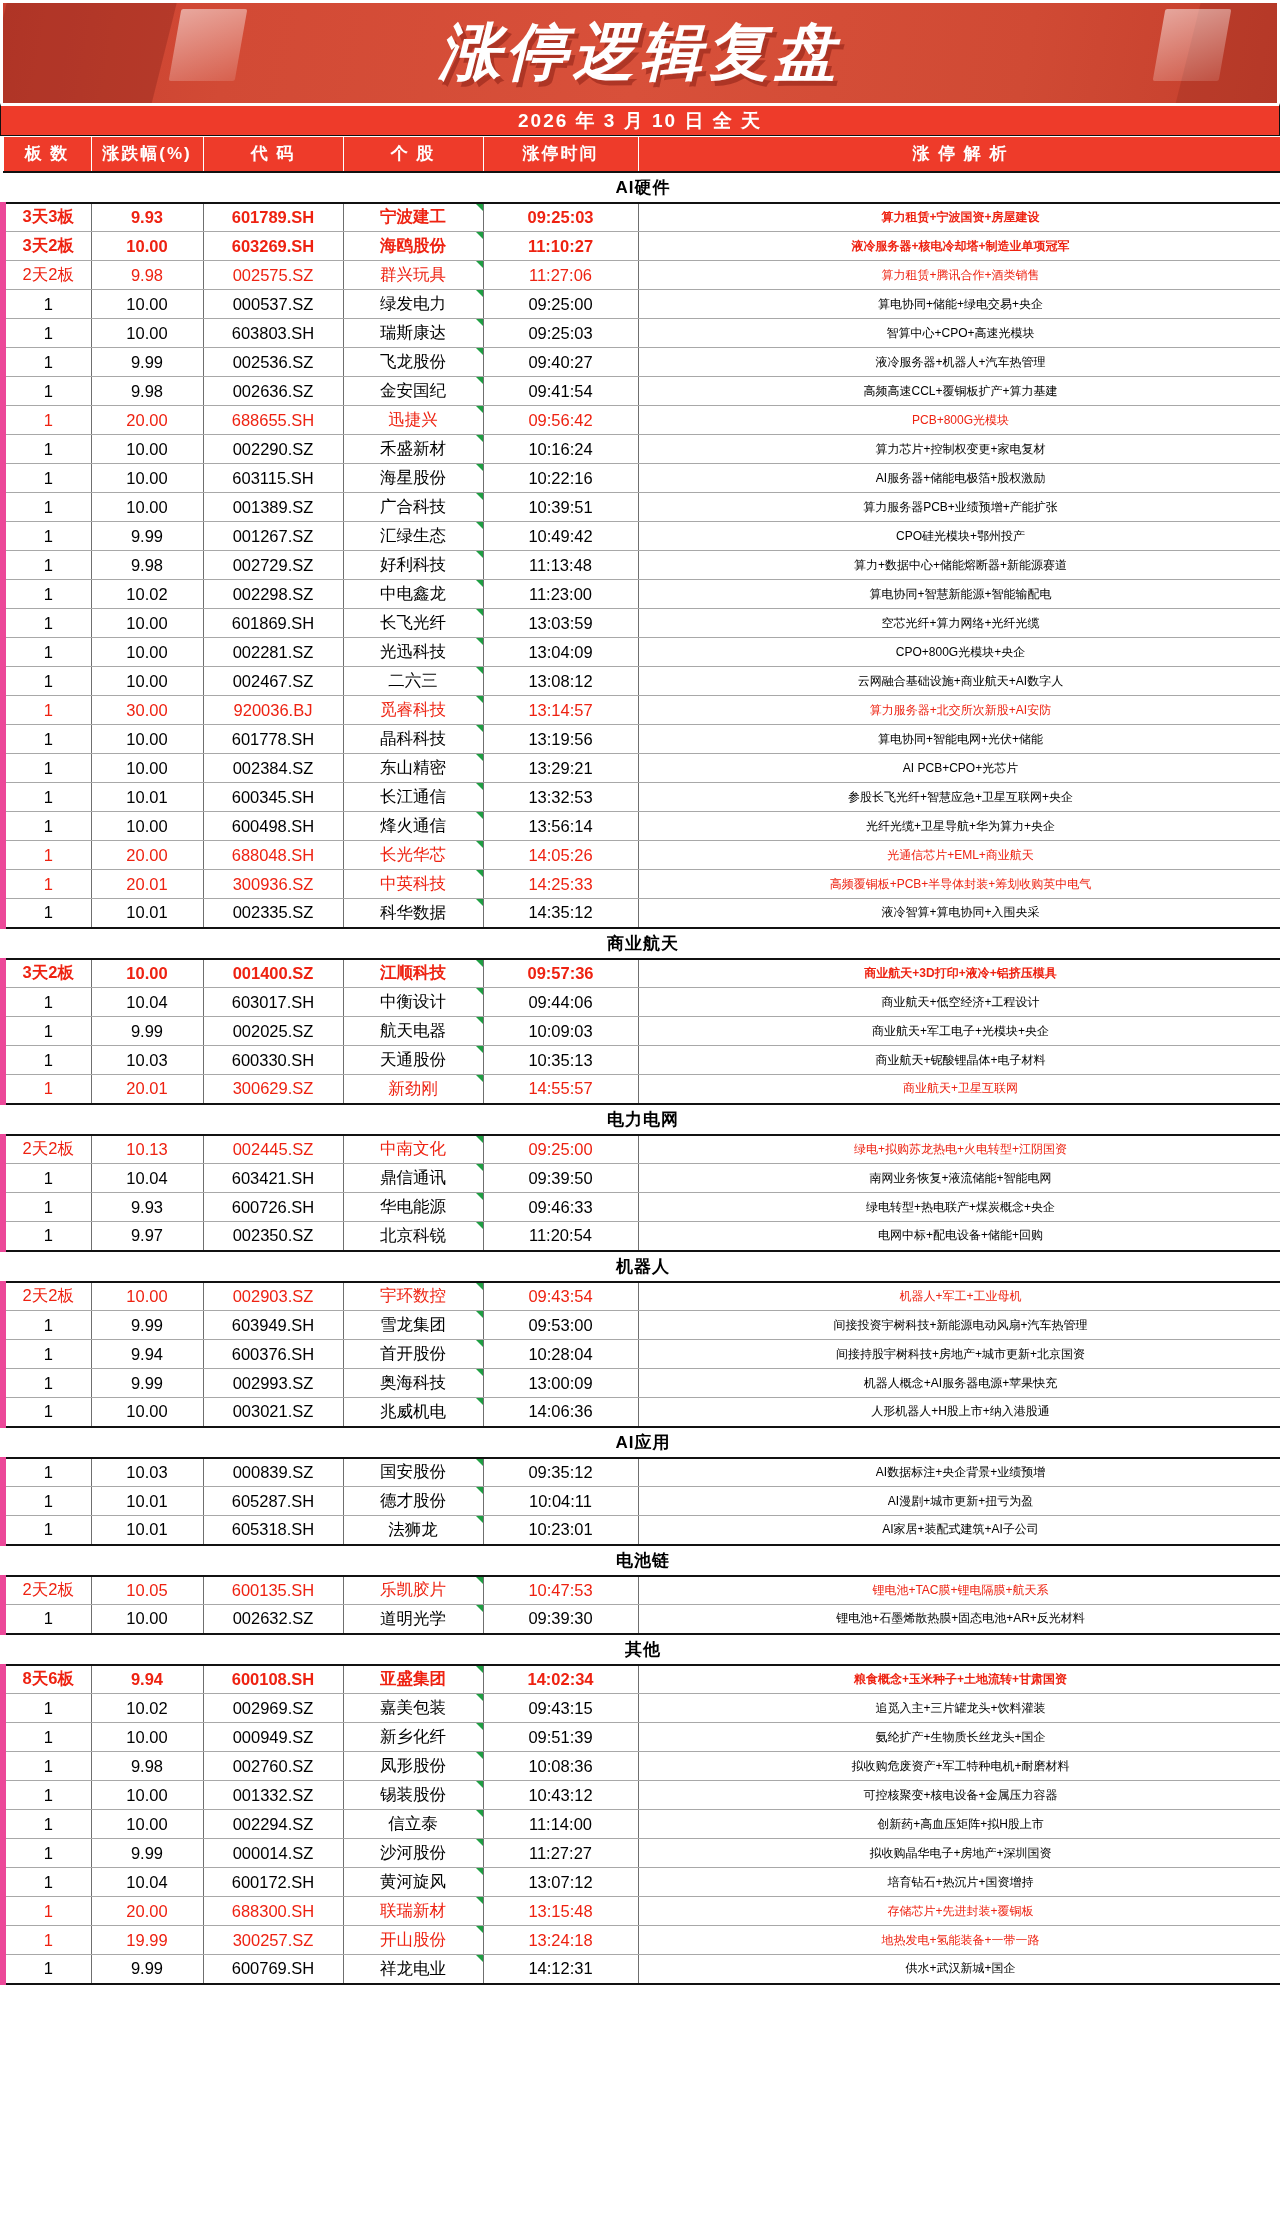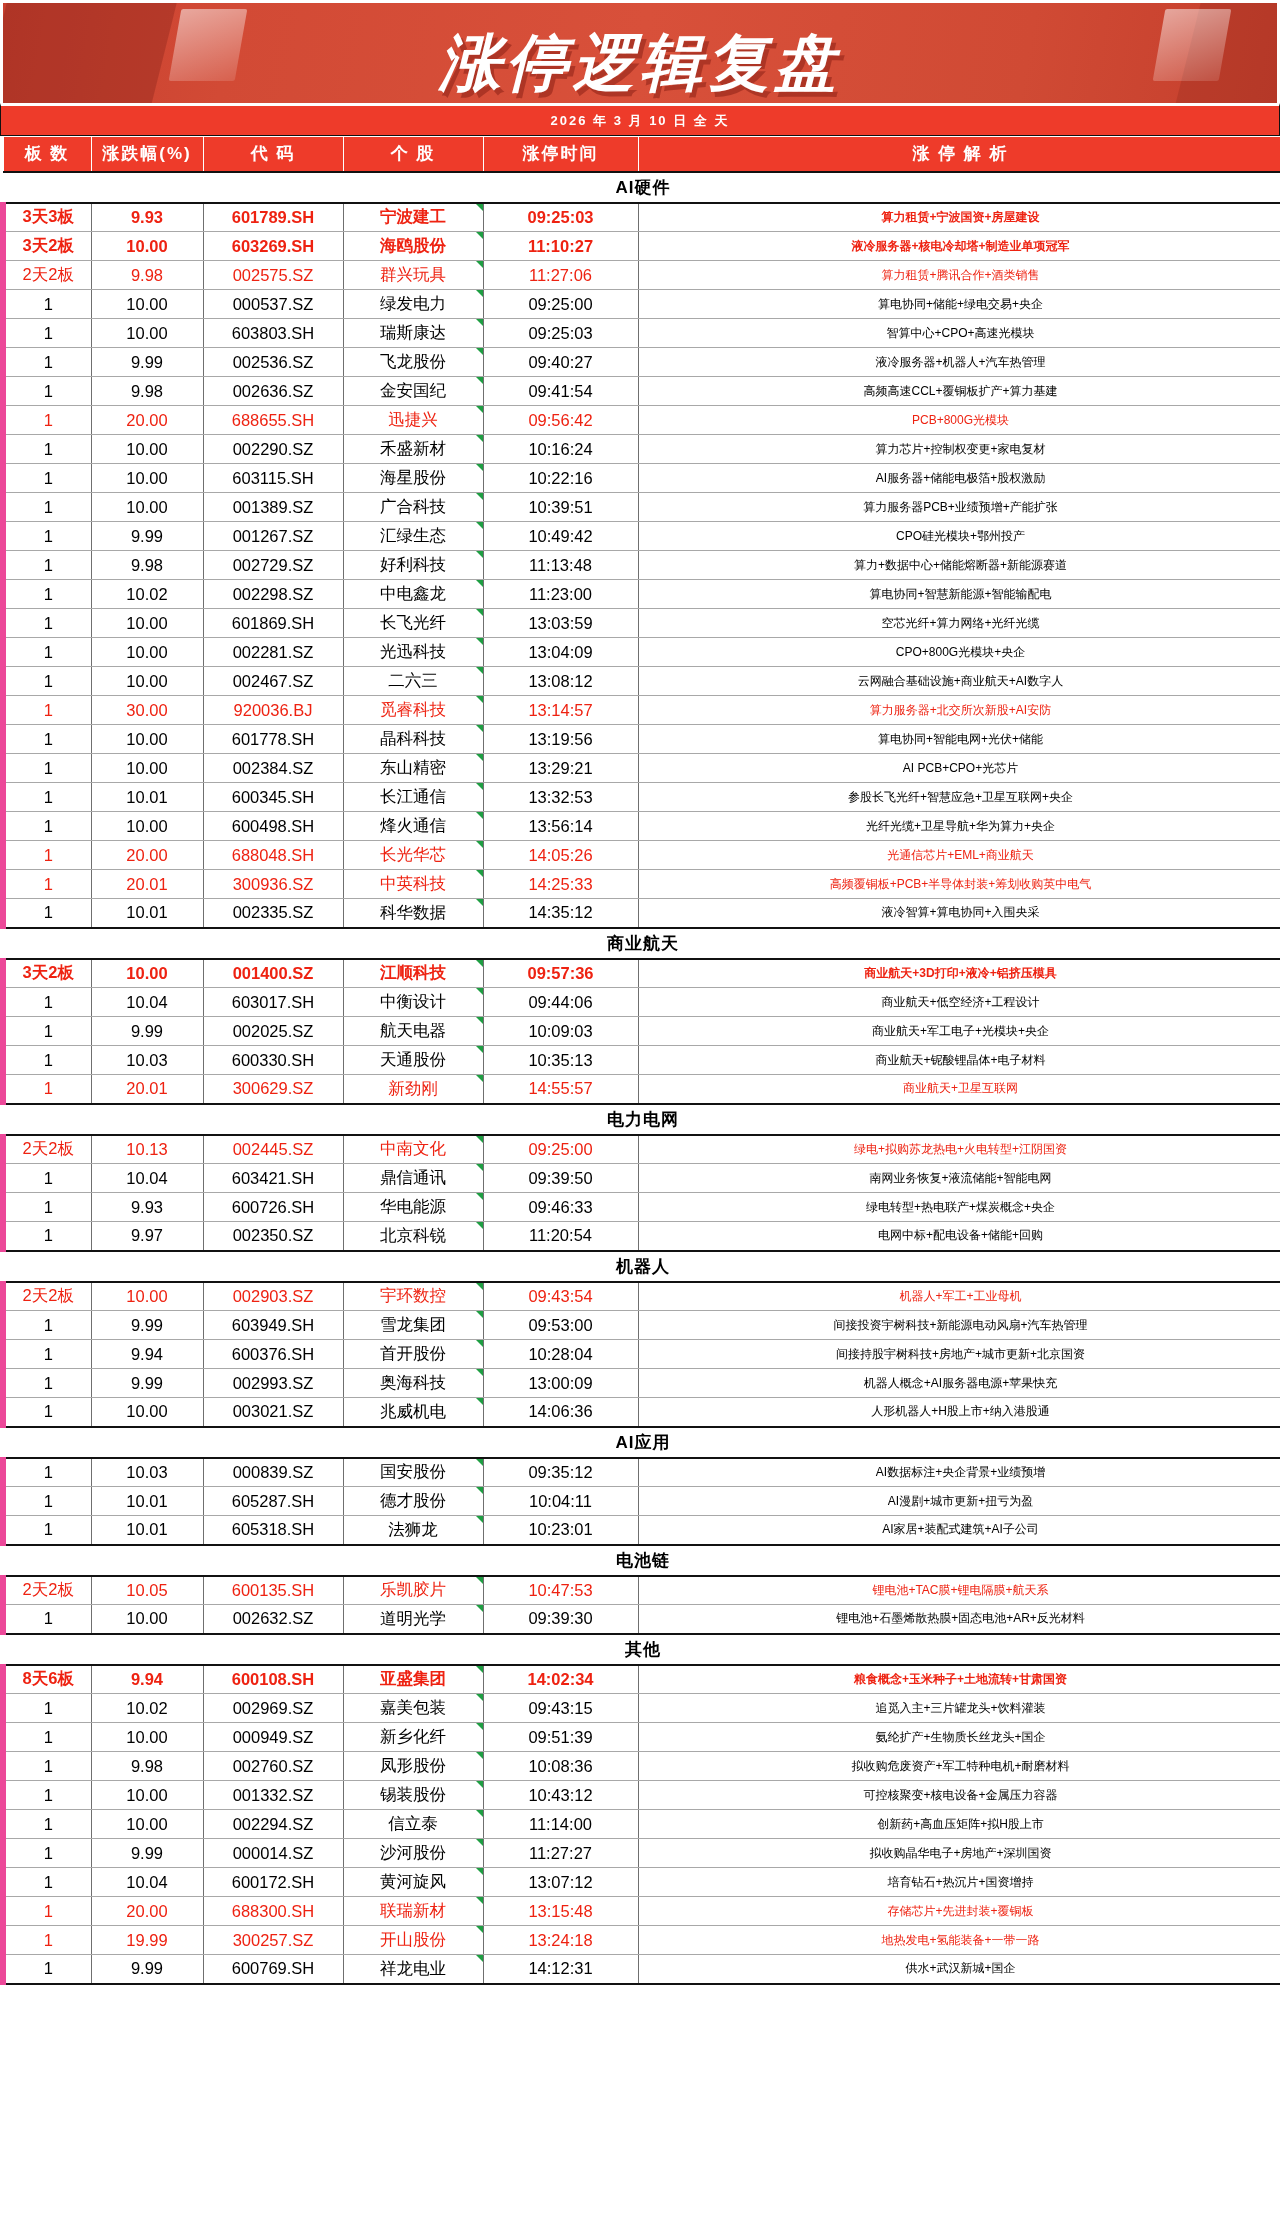--- a/index.html
+++ b/index.html
@@ -46,21 +46,21 @@
     background: linear-gradient(160deg, rgba(255,255,255,0.52), rgba(255,255,255,0.12));
     transform: skewX(-10deg);
     top: 6px;
     border-radius: 2px;
   }
   .slab.left  { left: 172px; }
   .slab.right { right: 52px; }
   .banner-title {
     position: absolute;
     left: 0; right: 0;
-    top: 17px;
+    top: 6px;
     text-align: center;
     font-size: 62px;
     line-height: 86px;
     font-weight: bold;
     font-style: italic;
     color: #ffffff;
     letter-spacing: 5px;
     text-shadow: 4px 5px 0 rgba(140,32,22,0.55);
     font-family: "DejaVu Sans", "Liberation Sans", sans-serif;
   }
@@ -70,21 +70,21 @@
     height: 33px;
     background: #ee3b2a;
     border: 1px solid #111;
     border-top: 3px solid #ffffff;
     display: flex;
     align-items: center;
     justify-content: center;
   }
   .date-text {
     color: #ffffff;
-    font-size: 13px;
+    font-size: 19px;
     font-weight: bold;
     letter-spacing: 2px;
   }
 
   
   table.grid {
     width: 1280px;
     border-collapse: collapse;
     table-layout: fixed;
   }

